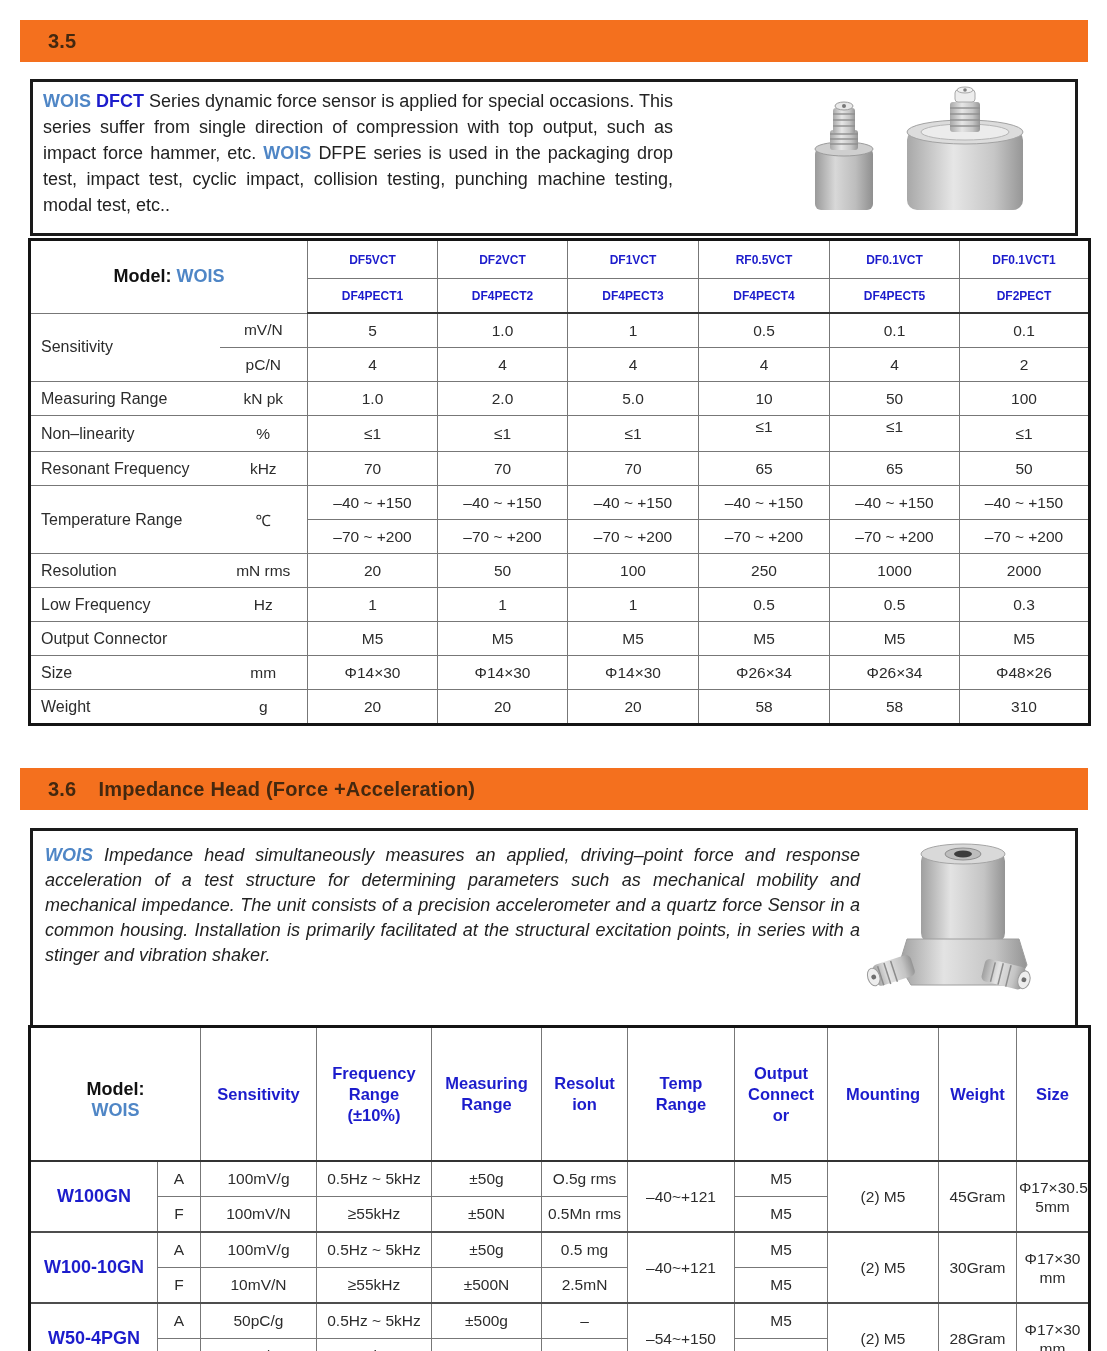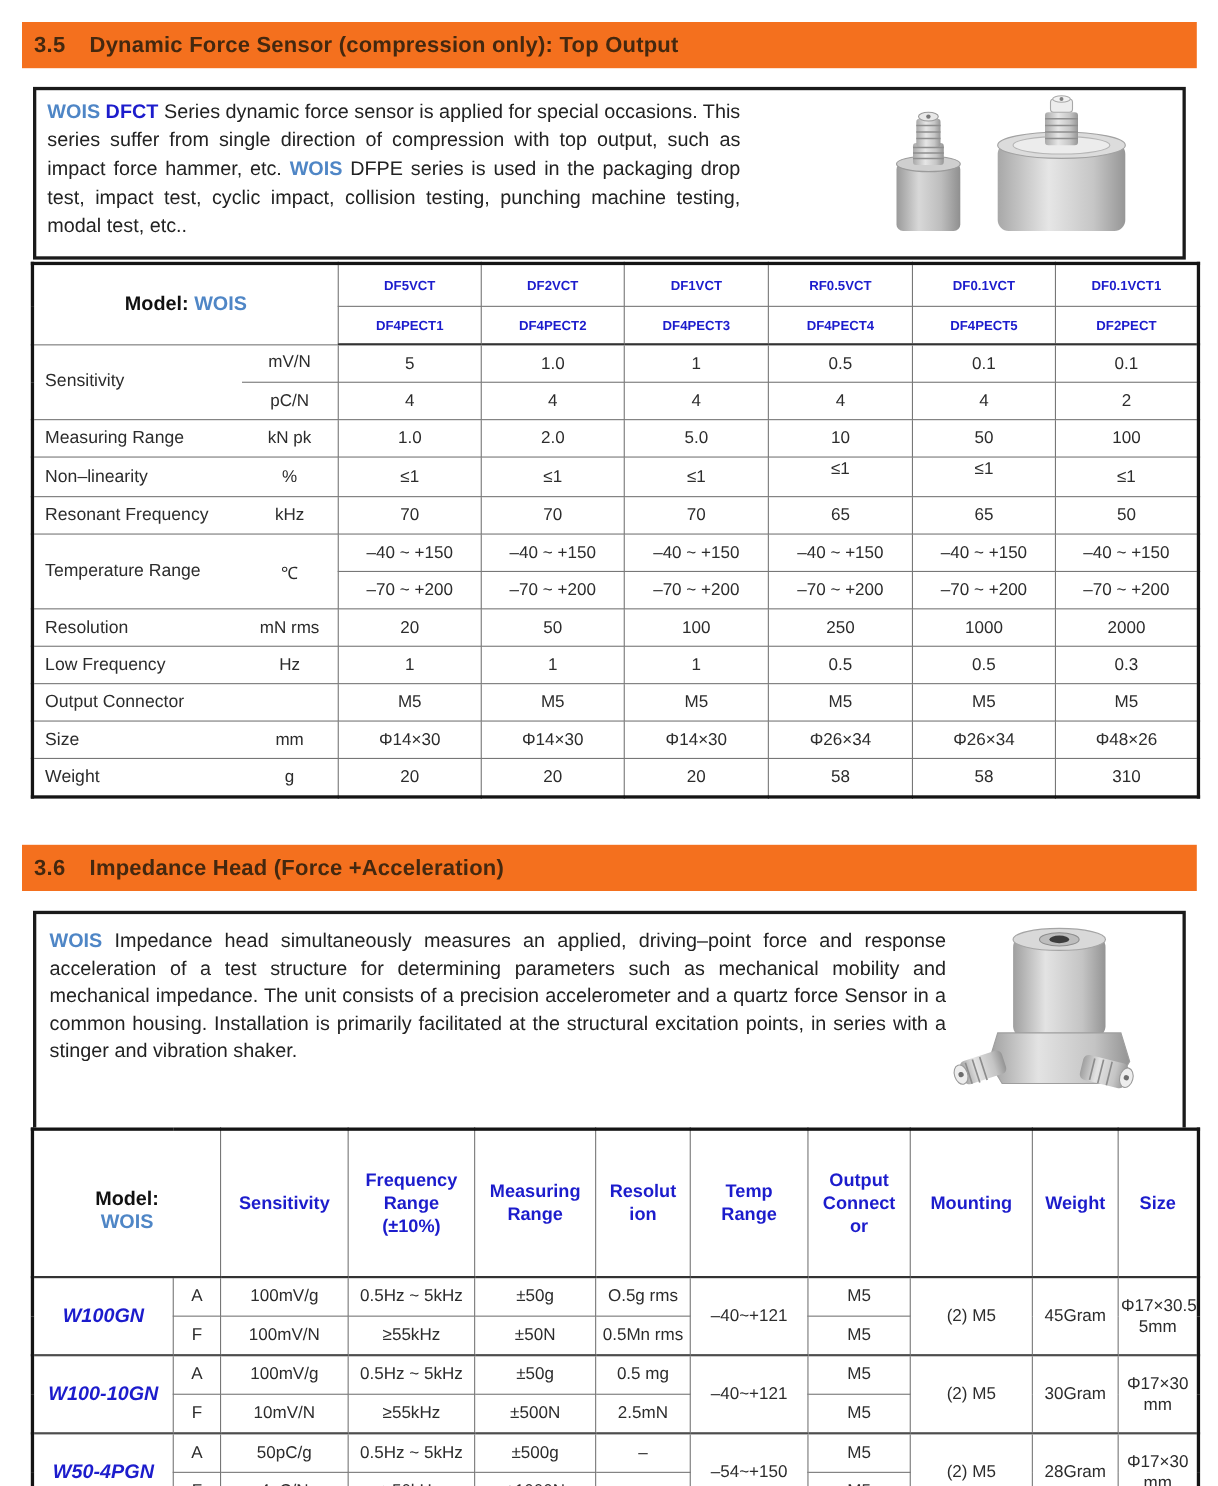--- a/index.html
+++ b/index.html
@@ -14,31 +14,31 @@
   html,body{margin:0;padding:0;background:#ffffff;}
   .page{
     position:relative;width:1107px;height:1351px;background:#ffffff;
     font-family:"Liberation Sans", sans-serif;color:var(--ink);overflow:hidden;
   }
   
   .section-bar{
     position:absolute;left:20px;width:1068px;height:42px;
     background:var(--accent-orange);color:var(--bar-text);
     display:flex;align-items:center;box-sizing:border-box;
-    padding-left:11px;font-weight:bold;font-size:20px;letter-spacing:.2px;
+    padding-left:28px;font-weight:bold;font-size:20px;letter-spacing:.2px;
   }
   #bar1{top:20px;} #bar2{top:768px;align-items:center;}
   .section-number{margin-right:22px;}
   
   .desc-box{
     position:absolute;left:30px;width:1048px;box-sizing:border-box;
     border:3px solid #1a1a1a;background:#ffffff;
   }
   #box1{top:79px;height:157px;}
-  #box2{top:828px;height:236px;}
+  #box2{top:828px;height:236px;font-style:italic;}
   .desc-text{
     position:absolute;text-align:justify;color:#222222;
     font-size:18px;line-height:26px;
   }
   #box1 .desc-text{left:10px;top:6px;width:630px;}
   #box2 .desc-text{left:12px;top:12px;width:815px;line-height:25px;}
   .brand{color:var(--brand-blue);font-weight:bold;}
   .model-blue{color:var(--model-blue);font-weight:bold;}
   .photo{position:absolute;}
   #photo1{right:8px;top:4px;width:330px;height:128px;}
@@ -66,32 +66,31 @@
   
   #table2 th{
     color:var(--model-blue);font-weight:bold;font-size:16.5px;
     white-space:pre-line;line-height:21px;
   }
   #table2 .hr th{height:102px;border-bottom:2px solid #333333;}
   #table2 th.model-cell{
     color:#111111;font-size:18px;text-align:center;vertical-align:top;padding-top:30px;
   }
   #table2 td{height:34px;}
-  #table2 td.model{color:var(--model-blue);font-weight:bold;font-size:18px;font-style:italic;}
+  #table2 td.model{color:var(--model-blue);font-weight:bold;font-size:18px;}
   #table2 td.size{white-space:pre-line;line-height:19px;}
   #table2 tr.group-start td{border-top:2px solid #4d4d4d;}
 </style>
 </head>
 <body>
 
 <div class="page">
 
   <div class="section-bar" id="bar1">
     <span class="section-number">3.5</span>
-    <span class="section-title">Dynamic Force Sensor (compression only): Top Output</span>
   </div>
 
   <div class="desc-box" id="box1">
     <p class="desc-text" style="margin:0;">
       <span class="brand">WOIS</span>
       <span class="model-blue">DFCT</span>
       <span>Series dynamic force sensor is applied for special occasions. This series suffer from single direction of compression with top output, such as impact force hammer, etc.</span>
       <span class="brand">WOIS</span>
       <span>DFPE series is used in the packaging drop test, impact test, cyclic impact, collision testing, punching machine testing, modal test, etc..</span>
     </p>

